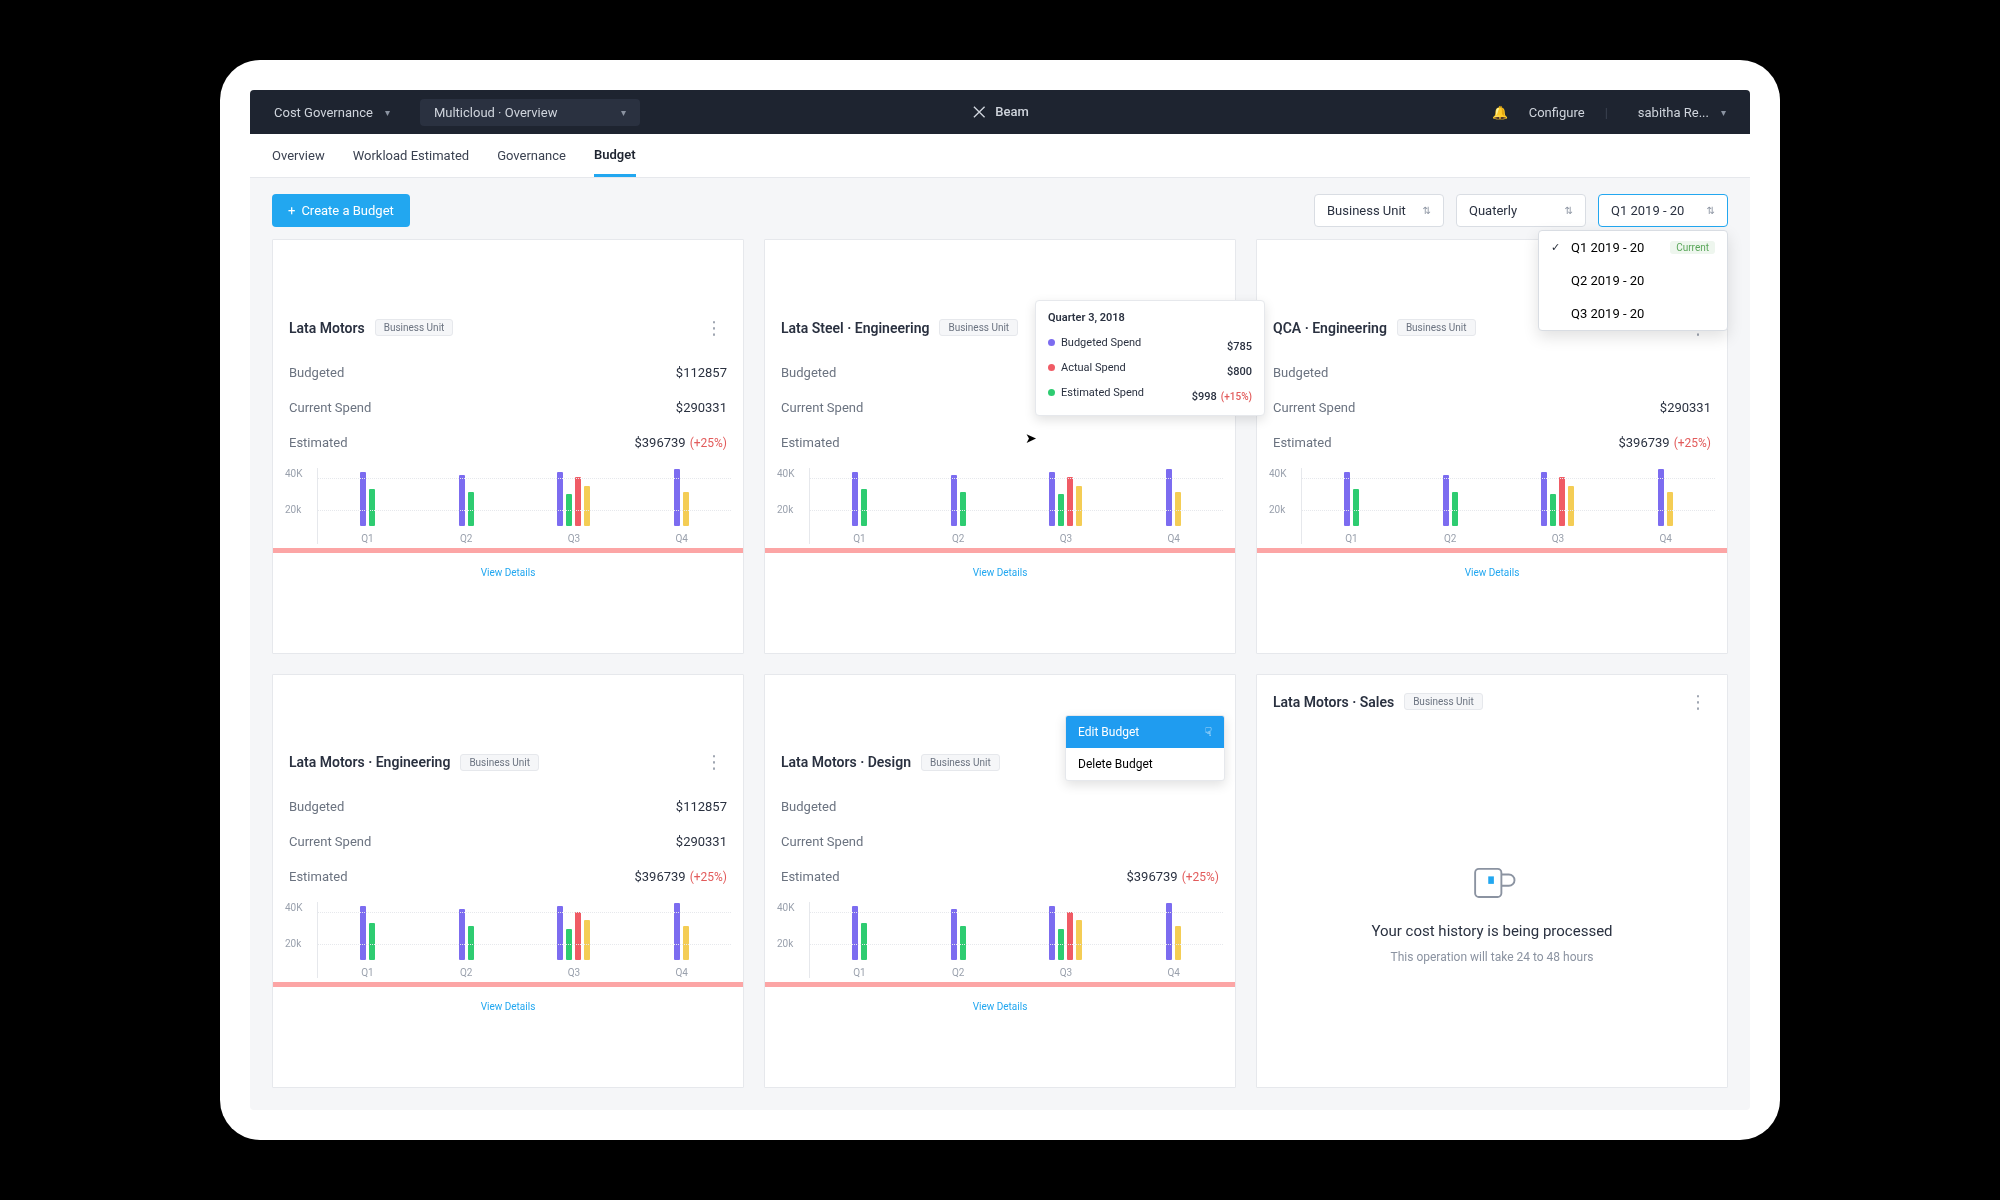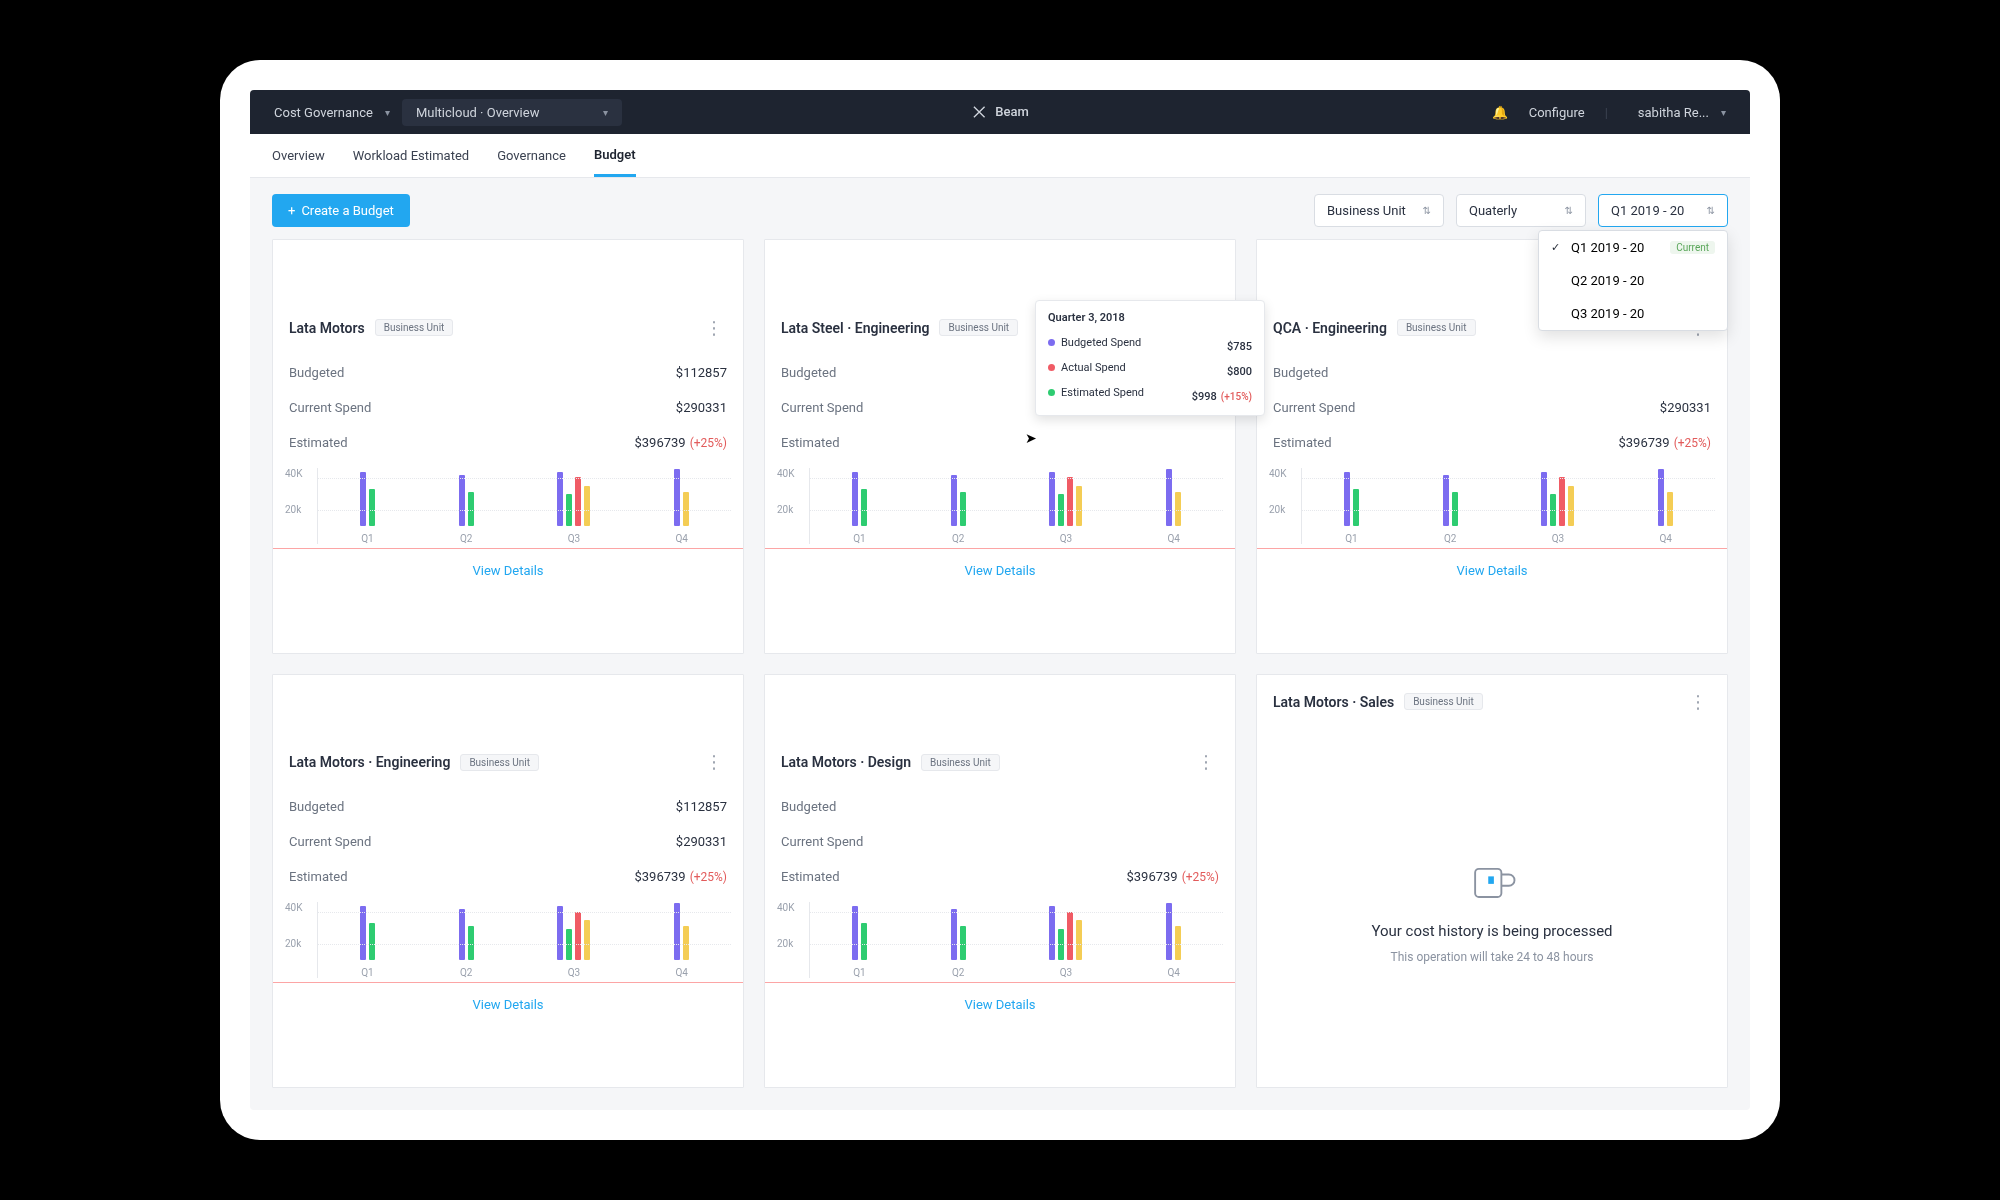--- a/index.html
+++ b/index.html
@@ -1,21 +1,21 @@
 <!DOCTYPE html>
 <html><head>
 <meta charset="utf-8">
 <style>
   * { box-sizing: border-box; margin: 0; padding: 0; font-family: -apple-system, BlinkMacSystemFont, "Segoe UI", Roboto, sans-serif; }
   body { background:#000; width:2000px; height:1200px; padding:60px 220px; }
   .tablet { background:#fff; border-radius:40px; width:100%; height:100%; overflow:hidden; box-shadow:20px 20px 40px rgba(0,0,0,.5); position:relative; }
   .screen { position:absolute; inset:30px; background:#f5f6f8; border-radius:4px; overflow:hidden; display:flex; flex-direction:column; }
   .topbar { background:#1e2430; color:#cfd4dc; height:44px; display:flex; align-items:center; padding:0 14px; font-size:13px; }
   .topbar .nav-select { display:flex; align-items:center; gap:12px; padding:6px 10px; border-radius:4px; cursor:pointer; }
-  .topbar .nav-select.dark { background:#2a3140; margin-left:2px; padding:6px 14px; min-width:220px; justify-content:space-between;}
+  .topbar .nav-select.dark { background:#2a3140; margin-left:20px; padding:6px 14px; min-width:220px; justify-content:space-between;}
   .chev { font-size:10px; color:#8b93a1; }
   .brand { position:absolute; left:50%; transform:translateX(-50%); display:flex; align-items:flex-start; gap:8px; color:#cfd4dc; font-weight:500;}
   .brand svg{width:16px;height:16px;}
   .top-right { margin-left:auto; display:flex; align-items:center; gap:20px; }
   .top-right .link{color:#cfd4dc; font-size:13px; cursor:pointer;}
   .sep{color:#3b4251;}
   .tabs { background:#fff; border-bottom:1px solid #e6e8ec; display:flex; gap:28px; padding:0 22px; height:44px; align-items:center; font-size:13px; color:#3b4251;}
   .tab{padding:12px 0; cursor:pointer;}
   .tab.active{color:#1e2430; font-weight:600; border-bottom:3px solid #22a7f0; margin-bottom:-1px;}
   .toolbar{display:flex; align-items:center; padding:16px 22px 12px; gap:12px; position:relative;}
@@ -38,21 +38,21 @@
   .row .val{color:#2a3140;}
   .pct{color:#e25b5b; font-size:12px; margin-left:4px;}
   .chart{padding:8px 12px 4px; position:relative;}
   .axis{position:absolute; left:12px; font-size:10px; color:#9aa1ad;}
   .bars-wrap{margin-left:32px; display:flex; justify-content:space-around; align-items:flex-end; height:76px; border-left:1px solid #e6e8ec; position:relative;}
   .grid-line{position:absolute; left:0; right:0; border-top:1px dotted #e6e8ec;}
   .q{display:flex; flex-direction:column; align-items:center; gap:3px;}
   .bar-group{display:flex; align-items:flex-end; gap:3px; height:64px;}
   .b{width:6px; border-radius:1px;}
   .q-label{font-size:10px; color:#9aa1ad; margin-top:4px;}
-  .view{ text-align:center; padding:14px; border-top:1px solid #fca5a5; color:#22a7f0; font-size:13px; cursor:pointer;}
+  .view{ text-align:center; padding:14px; border-top:5px solid #fca5a5; color:#22a7f0; font-size:10px; cursor:pointer;}
   .tooltip{position:absolute; background:#fff; border:1px solid #e6e8ec; border-radius:4px; padding:10px 12px; font-size:11px; color:#2a3140; box-shadow:0 4px 12px rgba(0,0,0,.12); z-index:20; width:230px;}
   .tooltip h4{font-size:11px; font-weight:600; margin-bottom:6px;}
   .tooltip .trow{display:flex; align-items:center; gap:6px; padding:2px 0;}
   .dot{width:7px;height:7px;border-radius:50%;}
   .tooltip .tv{margin-left:auto; font-weight:500;margin-top:8px;}
   .tooltip .tp{color:#e25b5b; font-size:10px; margin-left:4px;}
   .ctx-menu{position:absolute; top:40px; right:10px; width:160px; background:#fff; border:1px solid #e6e8ec; box-shadow:0 4px 12px rgba(0,0,0,.12); z-index:25; font-size:12px; border-radius:3px; overflow:hidden;}
   .ctx-item{padding:9px 12px; cursor:pointer; display:flex; align-items:center;}
   .ctx-item.sel{background:#1f9cf0; color:#fff;}
   .empty{flex:1; display:flex; flex-direction:column; align-items:center; justify-content:center; padding:30px; gap:10px;}
@@ -399,20 +399,27 @@
           </div>
         <div class="view">View Details</div>
       </div>
 
       <div class="card" style="position:relative">
         <div class="card-head">
           <span class="card-title">Lata Motors · Design</span>
           <span class="pill">Business Unit</span>
           <span class="kebab">⋮</span>
         </div>
+        <div class="ctx-menu">
+          <div class="ctx-item sel">
+              <span>Edit Budget</span>
+              <span class="cursor" style="position:static;margin-left:auto;font-size:12px">☟</span>
+            </div>
+          <div class="ctx-item">Delete Budget</div>
+        </div>
         <div class="metrics">
           <div class="row">
               <span>Budgeted</span>
               <span class="val"></span>
             </div>
           <div class="row">
               <span>Current Spend</span>
               <span class="val"></span>
             </div>
           <div class="row">

